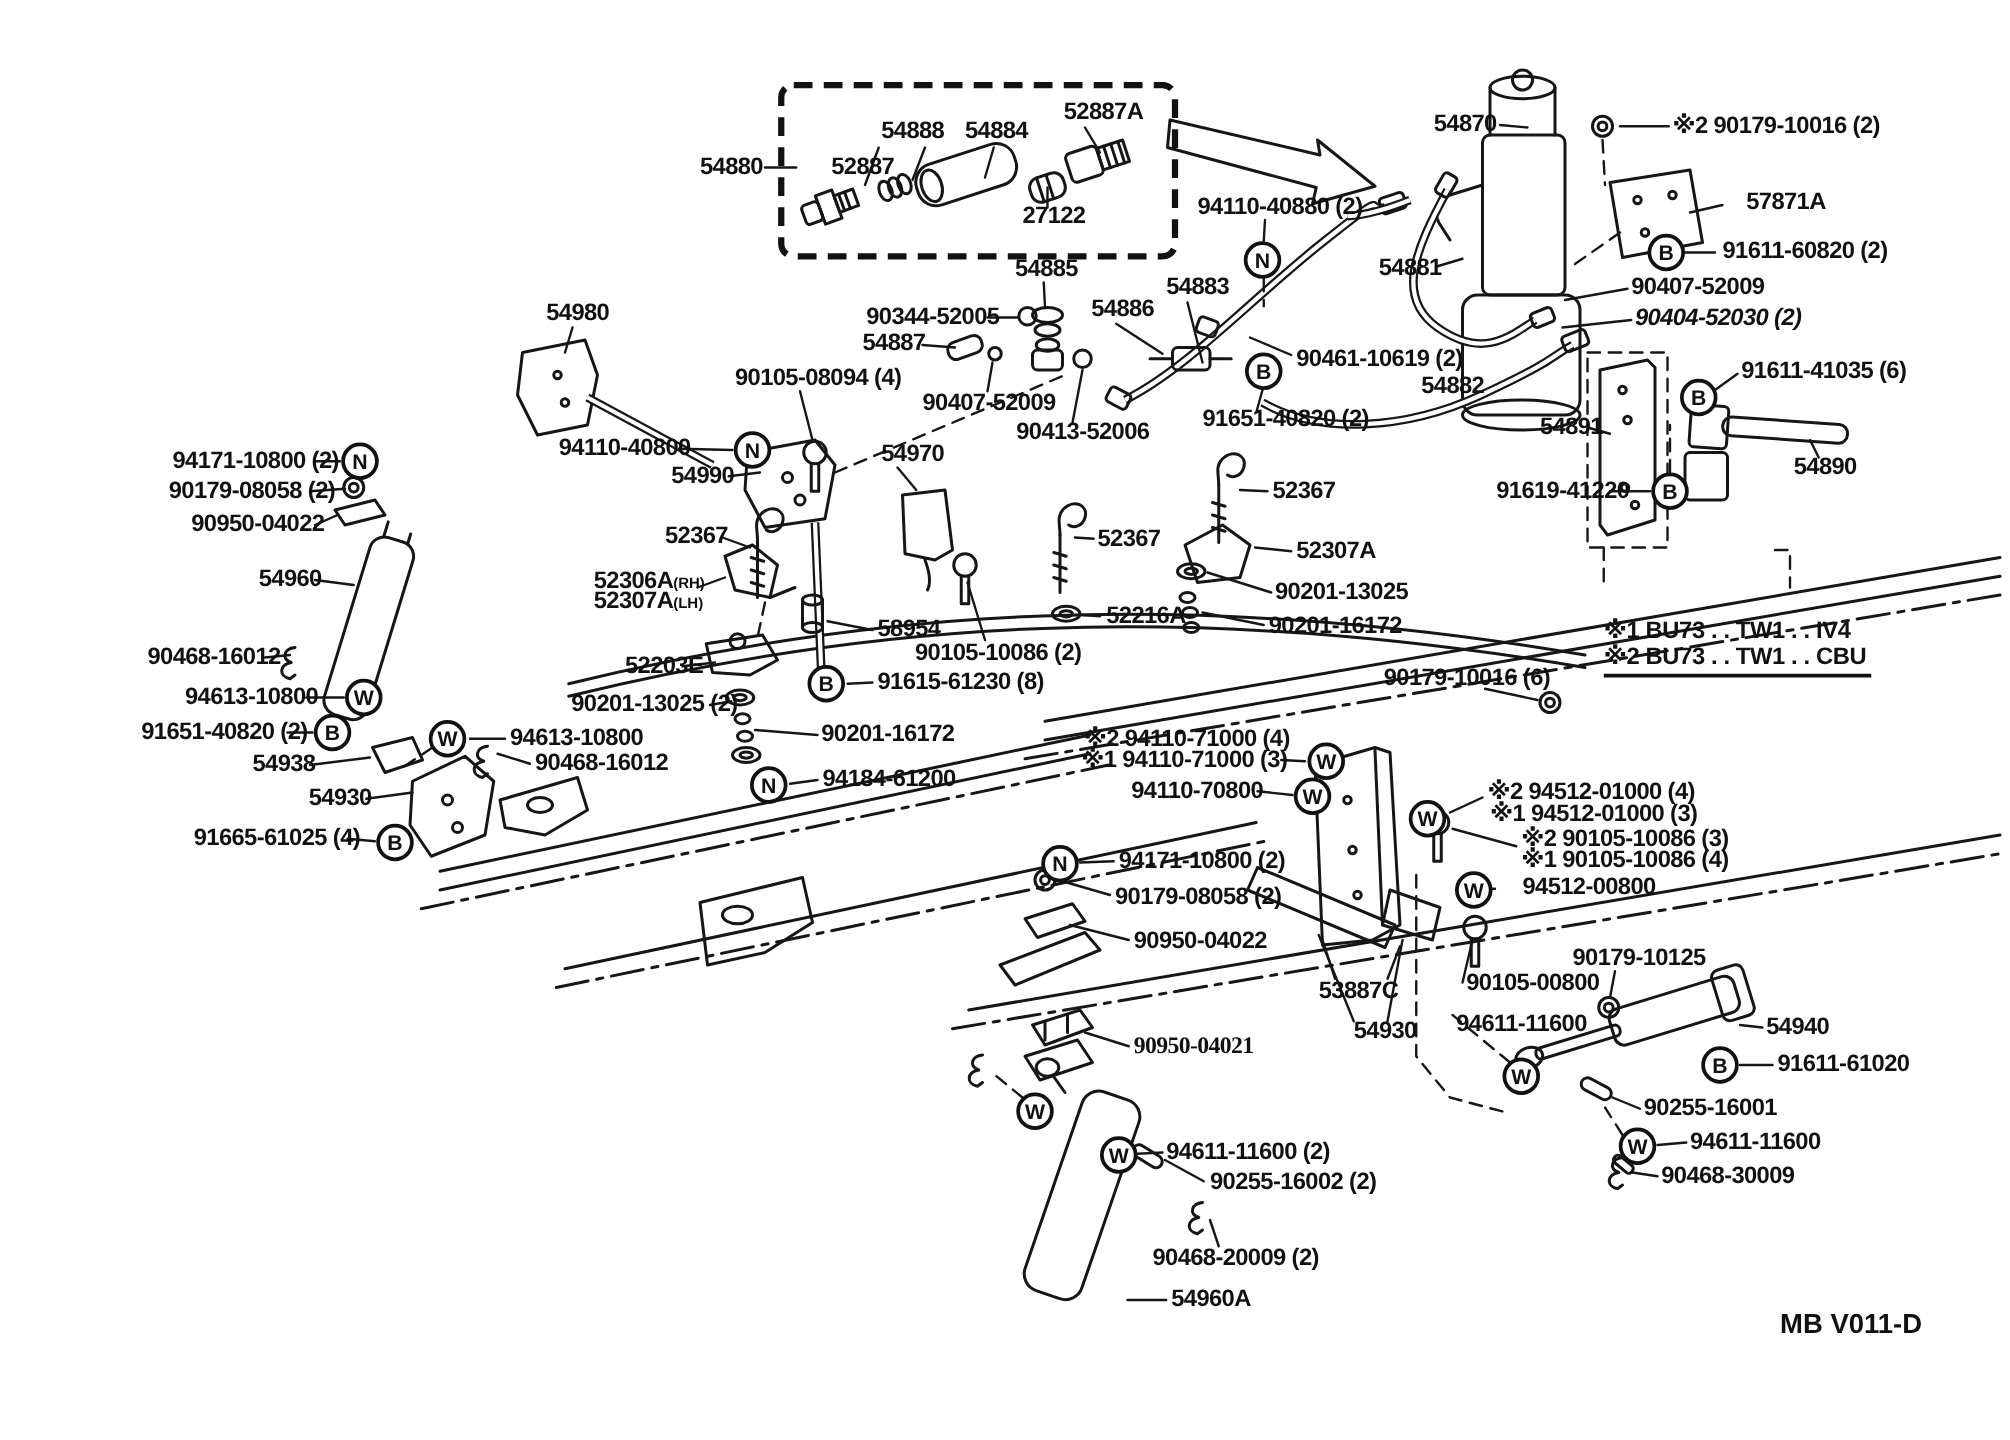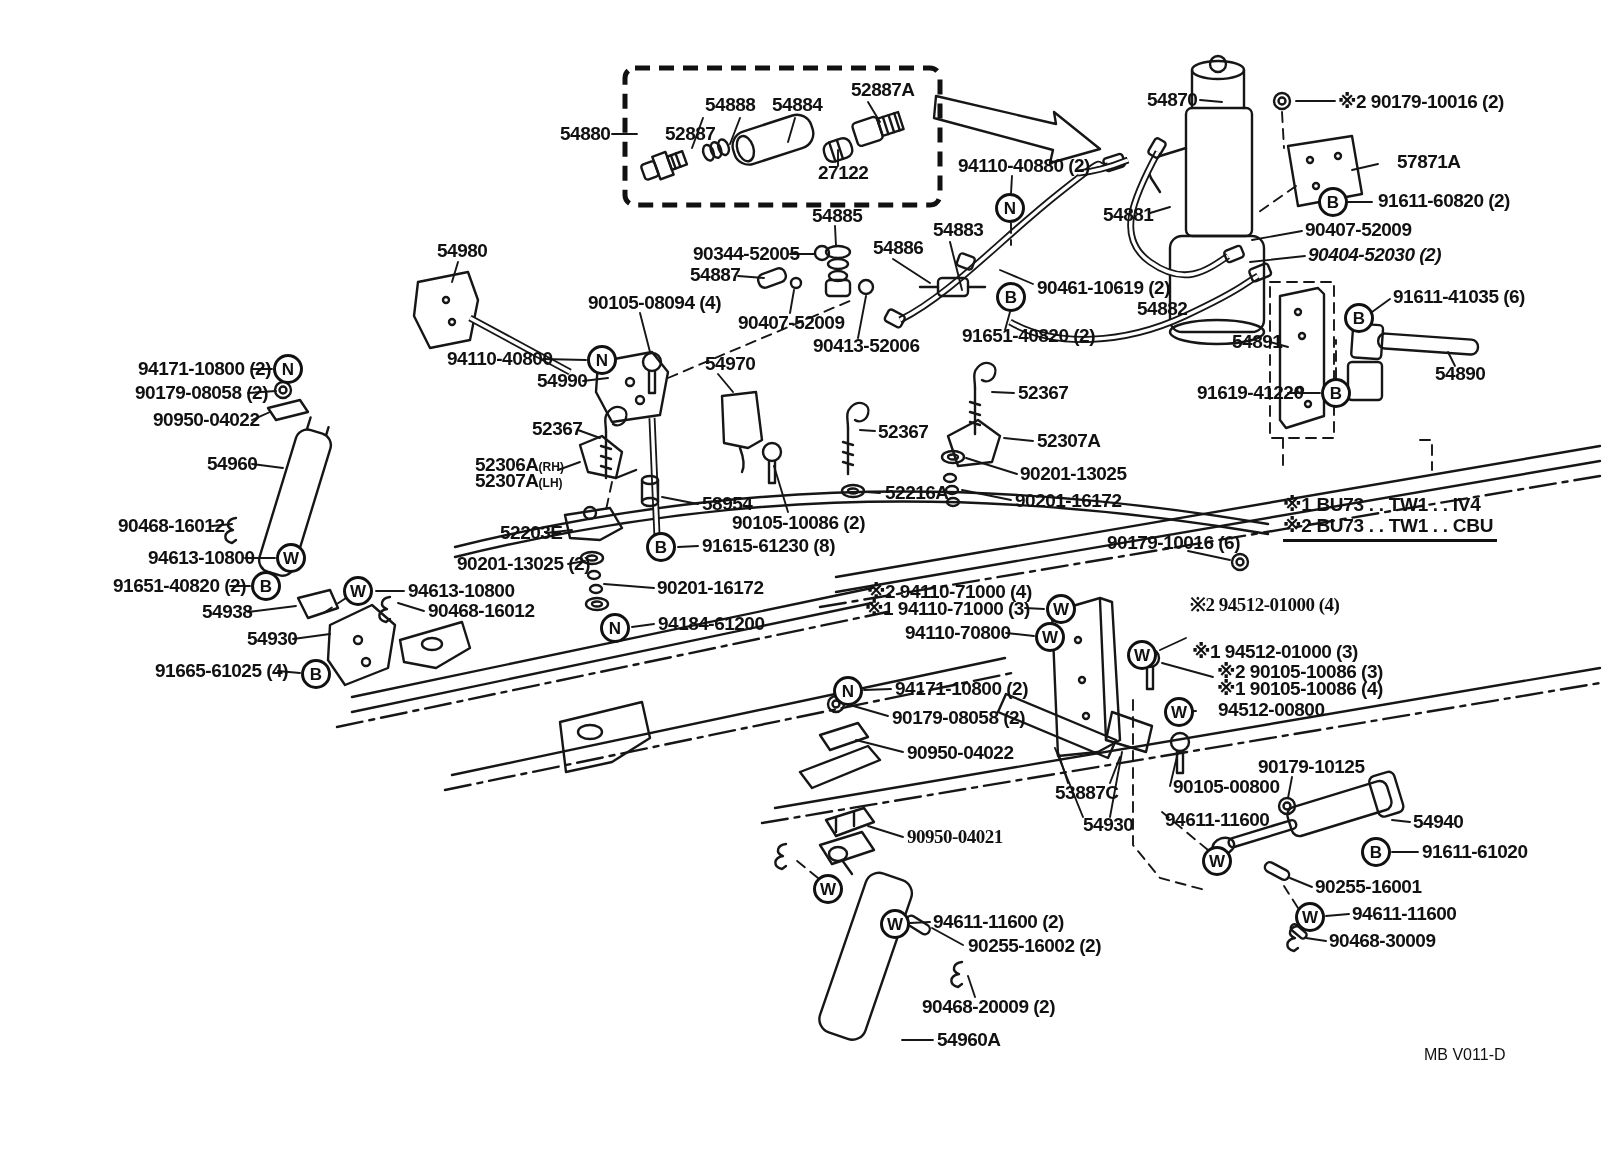--- a/index.html
+++ b/index.html
@@ -10,21 +10,21 @@
   .lbl{position:absolute;transform:translateY(-50%);white-space:nowrap;
        font-size:19px;font-weight:700;color:#111;letter-spacing:-0.5px;}
   .lbl small{font-size:12px;font-weight:700;letter-spacing:0;}
   .mkr{position:absolute;width:30px;height:30px;border:3px solid #111;border-radius:50%;
        background:#fff;color:#111;font-size:17px;font-weight:700;line-height:25px;
        text-align:center;transform:translate(-50%,-50%);box-sizing:border-box;}
   #notes-box{position:absolute;left:1283px;top:494px;padding:0 4px 3px 0;
        border-bottom:3px solid #111;}
   #notes-box .note-line{font-size:19px;font-weight:700;color:#111;letter-spacing:-0.3px;
        white-space:nowrap;line-height:21px;}
-  #code-label{position:absolute;left:1424px;top:1046px;font-size:16px;font-weight:400;color:#111;}
+  #code-label{position:absolute;left:1424px;top:1046px;font-size:22px;font-weight:700;color:#111;}
   svg .ink{stroke:#161616;fill:none;stroke-width:2.4;stroke-linecap:round;stroke-linejoin:round;}
   svg .thin{stroke:#161616;fill:none;stroke-width:1.9;stroke-linecap:round;}
   svg .dash{stroke-dasharray:10 7;}
   svg .cdash{stroke-dasharray:26 7 5 7;}
   svg .heavy{stroke:#111;fill:none;stroke-width:5;stroke-dasharray:15 9;}
   svg .tube-out{stroke:#161616;fill:none;stroke-width:7;}
   svg .tube-in{stroke:#ffffff;fill:none;stroke-width:3.4;}
 </style>
 </head>
 <body>
@@ -418,21 +418,21 @@
       <div class="lbl" style="left: 878px; top: 432px;">52367</div>
       <div class="lbl" style="left: 885px; top: 493px;">52216A</div>
       <div class="lbl" style="left: 1018px; top: 393px;">52367</div>
       <div class="lbl" style="left: 1037px; top: 441px;">52307A</div>
       <div class="lbl" style="left: 1020px; top: 474px;">90201-13025</div>
       <div class="lbl" style="left: 1015px; top: 501px;">90201-16172</div>
       <div class="lbl" style="left: 1107px; top: 543px;">90179-10016 (6)</div>
       <div class="lbl" style="left: 867px; top: 591px; text-align: center;">※2 94110-71000 (4)</div>
       <div class="lbl" style="left: 865px; top: 608px;">※1 94110-71000 (3)</div>
       <div class="lbl" style="left: 905px; top: 633px;">94110-70800</div>
-      <div class="lbl" style="left: 1190px; top: 604px; font-family: Liberation Serif, serif;">※2 94512-01000 (4)</div>
+      <div class="lbl" style="left: 1190px; top: 634px;">※2 94512-01000 (4)</div>
       <div class="lbl" style="left: 1192px; top: 651px;">※1 94512-01000 (3)</div>
       <div class="lbl" style="left: 1217px; top: 671px;">※2 90105-10086 (3)</div>
       <div class="lbl" style="left: 1217px; top: 688px;">※1 90105-10086 (4)</div>
       <div class="lbl" style="left: 1218px; top: 710px;">94512-00800</div>
       <div class="lbl" style="left: 895px; top: 689px;">94171-10800 (2)</div>
       <div class="lbl" style="left: 892px; top: 718px;">90179-08058 (2)</div>
       <div class="lbl" style="left: 907px; top: 753px;">90950-04022</div>
       <div class="lbl" style="left: 1055px; top: 793px;">53887C</div>
       <div class="lbl" style="left: 1173px; top: 787px;">90105-00800</div>
       <div class="lbl" style="left: 1258px; top: 767px;">90179-10125</div>

